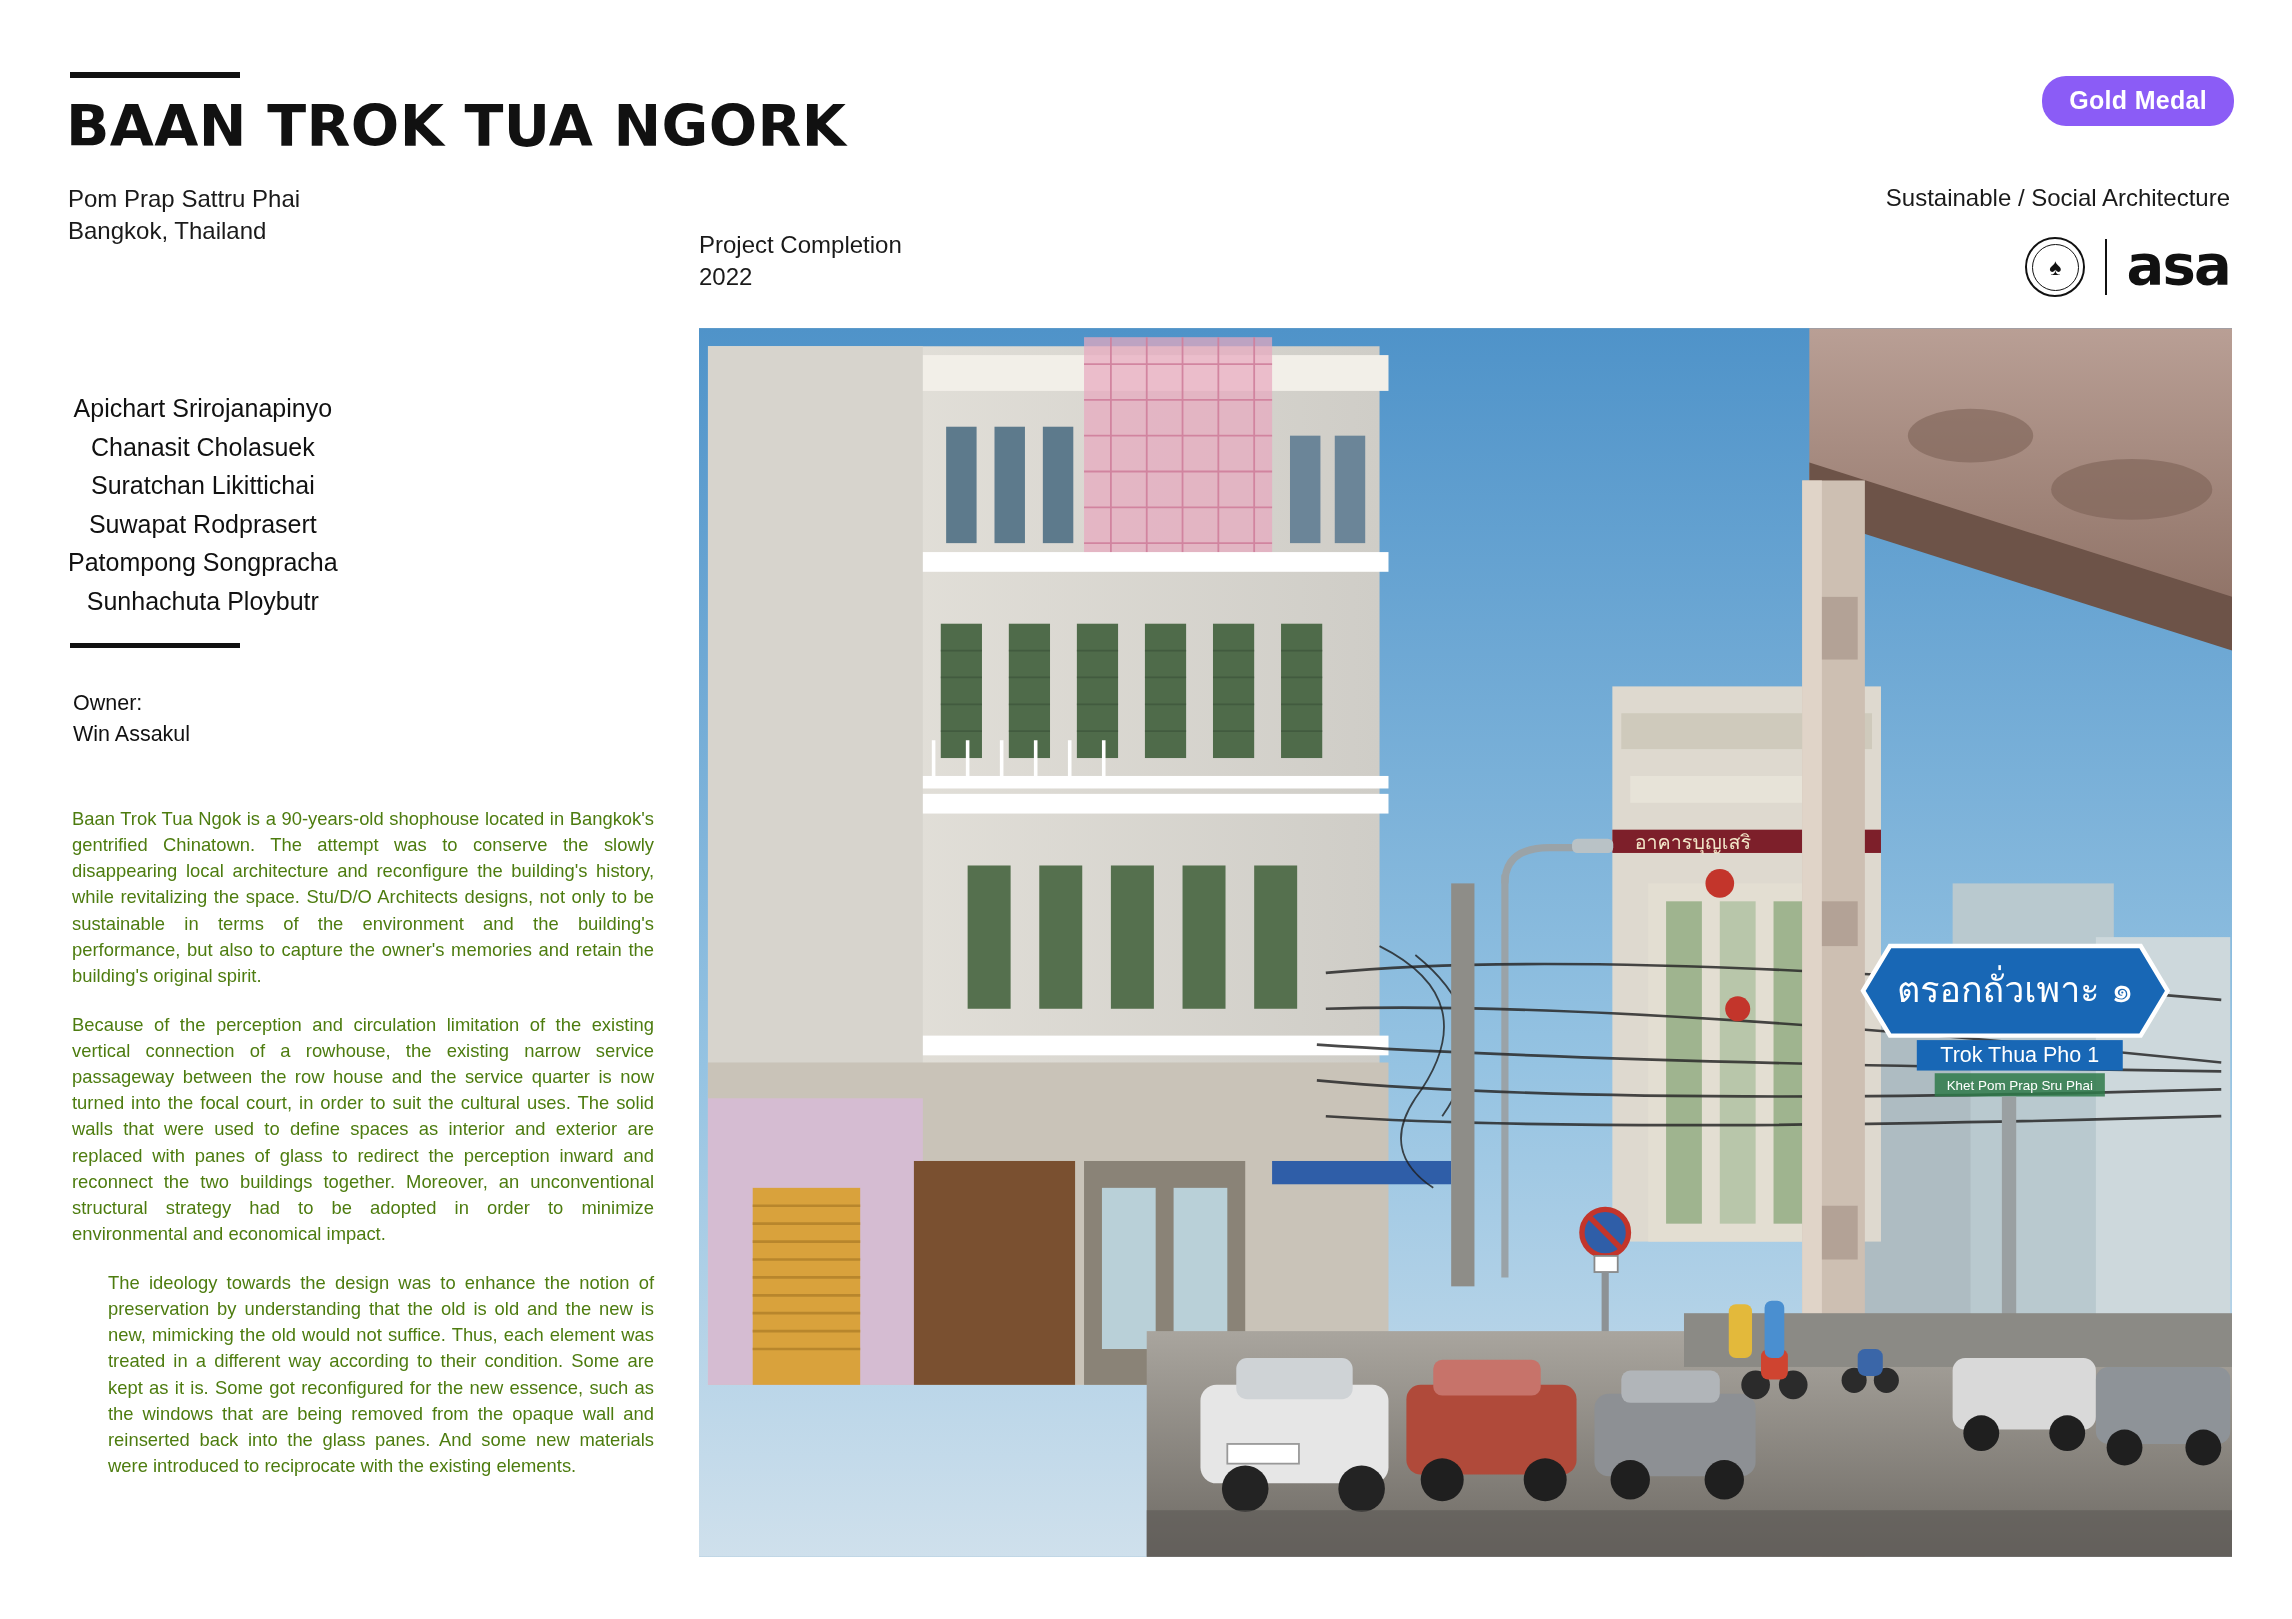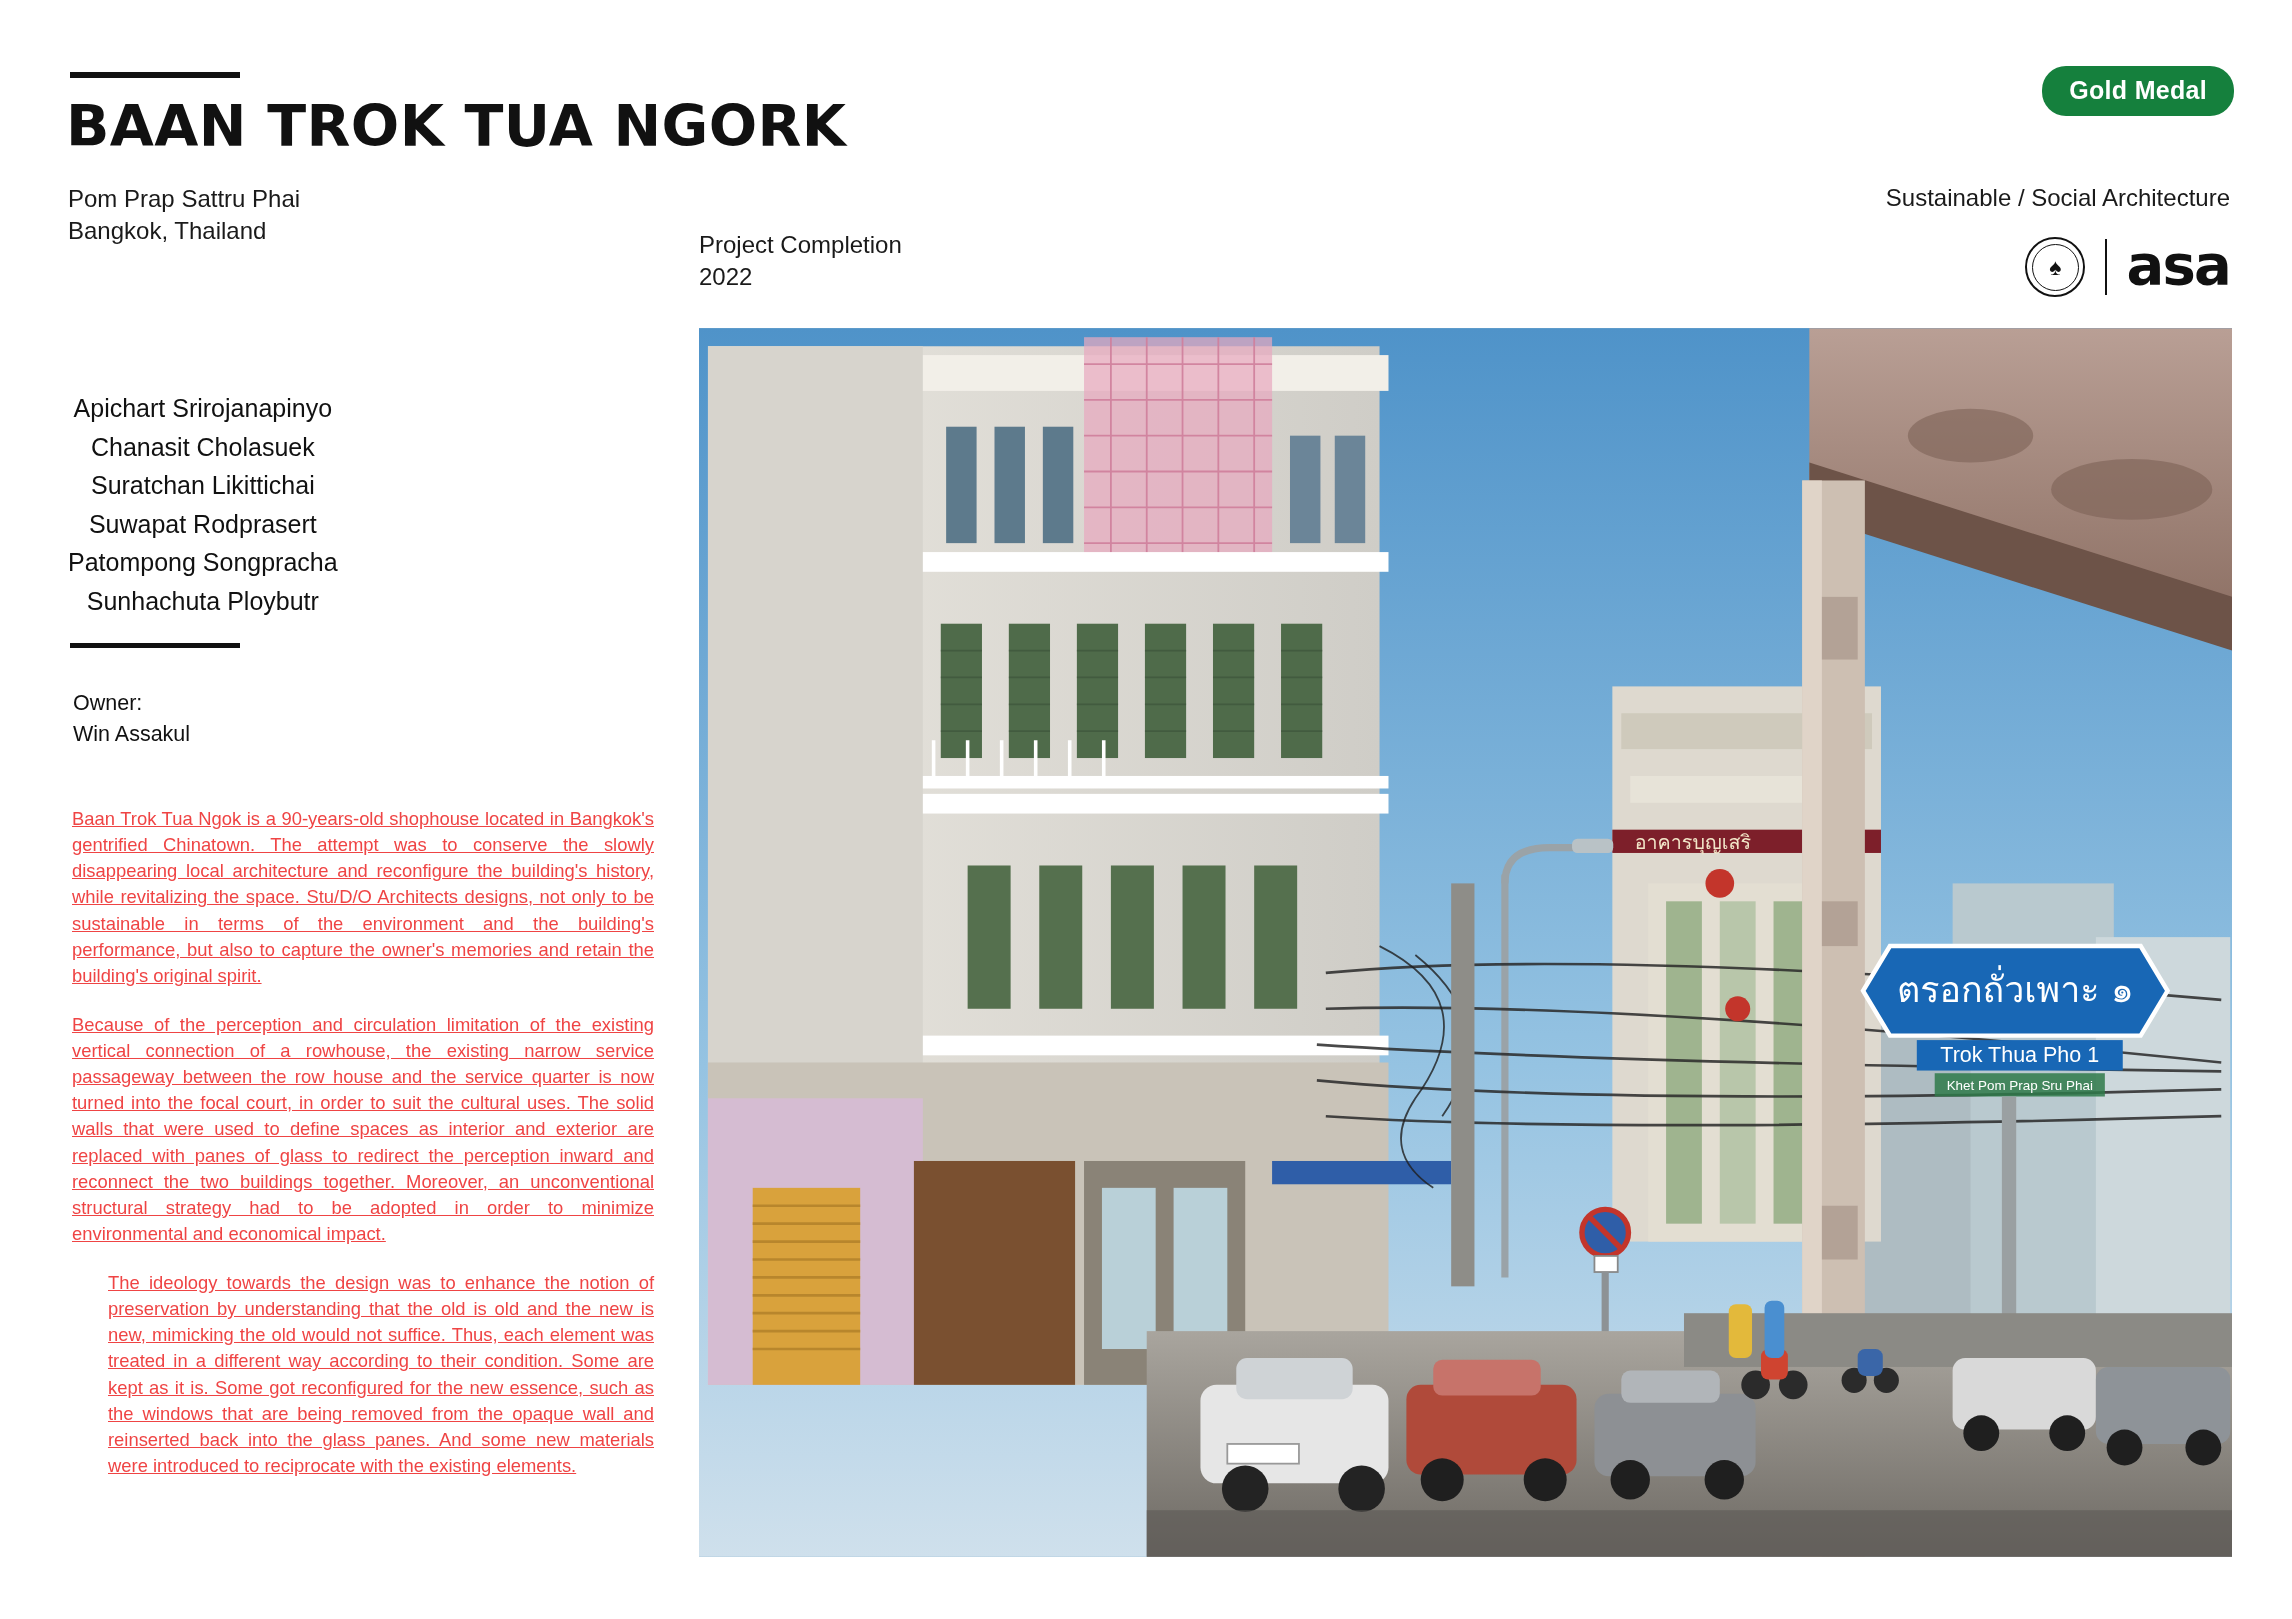--- a/index.html
+++ b/index.html
@@ -58,22 +58,22 @@
     top: 183px;
     font-size: 24px;
     line-height: 1.34;
     color: #1a1a1a;
     margin-top: 46px;
   }
 
   .gold-medal {
     position: absolute;
     right: 59px;
-    top: 66px;
-    background: #15803d;
+    top: 76px;
+    background: #8b5cf6;
     color: #fff;
     font-size: 25px;
     font-weight: 700;
     padding: 9.9px 27px 11.6px 27px;
     border-radius: 24px;
     letter-spacing: 0.3px;
   }
 
   .category {
     position: absolute;
@@ -168,23 +168,22 @@
     color: #111;
   }
 
   .body-copy {
     position: absolute;
     left: 72px;
     top: 806px;
     width: 582px;
     font-size: 18.4px;
     line-height: 1.42;
-    color: #ef4444;
+    color: #4d7c0f;
     text-align: justify;
-    text-decoration: underline;
   }
   .body-copy p {
     margin: 0 0 23px 0;
   }
   .body-copy p:last-child { margin-bottom: 0; margin-left: 36px; }
 
   
   .photo {
     position: absolute;
     left: 699px;

